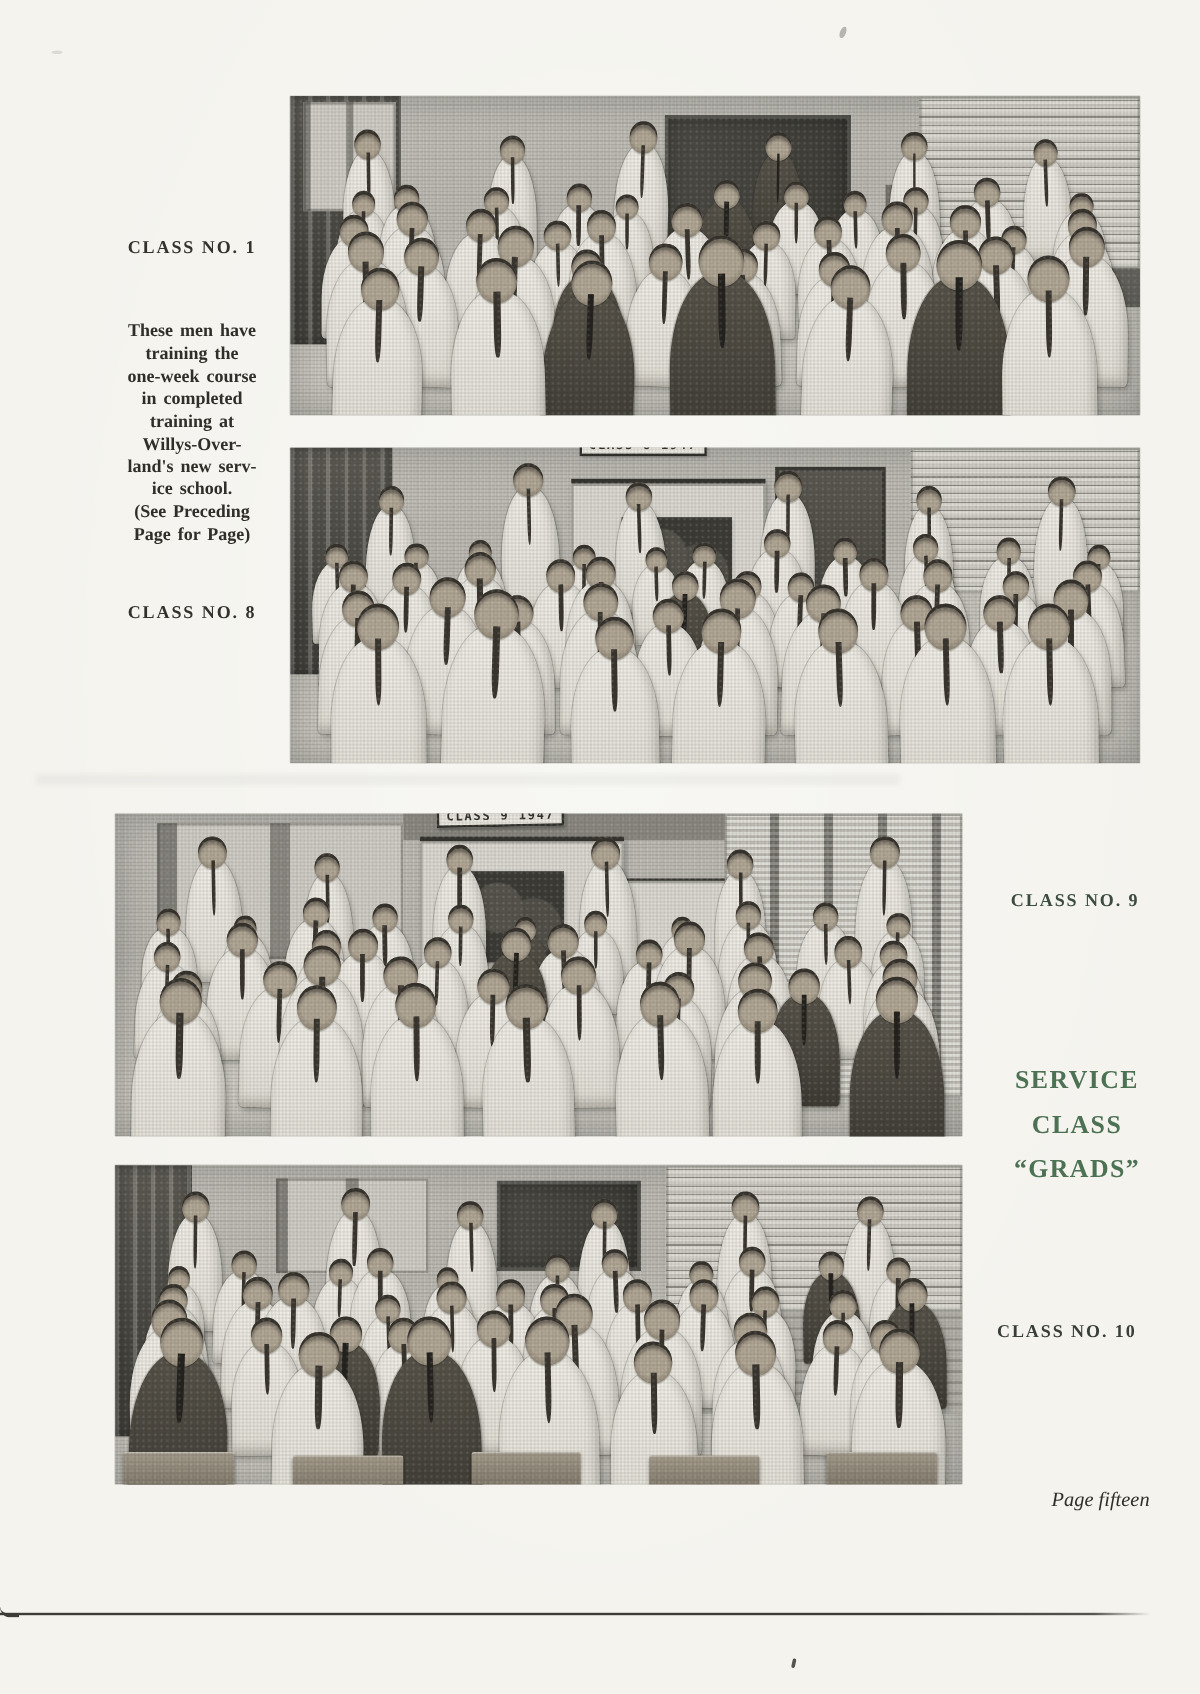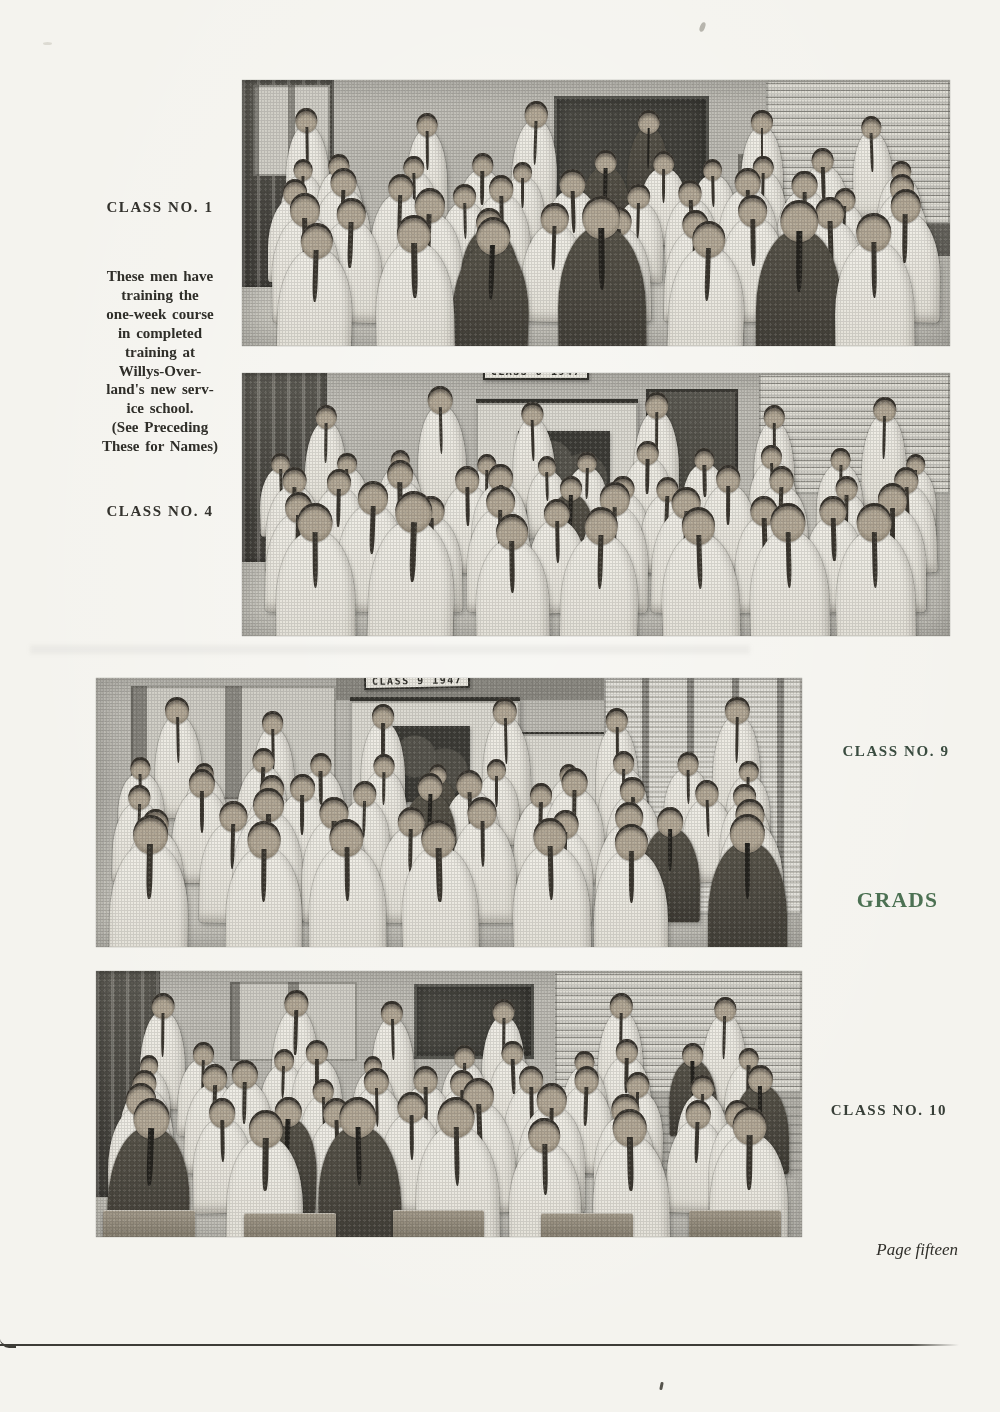--- a/index.html
+++ b/index.html
@@ -189,24 +189,24 @@
   <div class="intro">
     <div class="ln">These men have</div>
     <div class="ln">training the</div>
     <div class="ln">one-week course</div>
     <div class="ln">in completed</div>
     <div class="ln">training at</div>
     <div class="ln">Willys-Over-</div>
     <div class="ln">land's new serv-</div>
     <div class="ln">ice school.</div>
     <div class="ln">(See Preceding</div>
-    <div class="ln">These for Names)</div>
+    <div class="ln">Page for Page)</div>
   </div>
 
-  <div class="class-label" style="left:70px;top:503px;width:180px;">CLASS NO. 4</div>
+  <div class="class-label" style="left:70px;top:503px;width:180px;">CLASS NO. 8</div>
 
   <div class="photo" id="photo-c7">
     <div class="prop equipment" style="left:0;top:0;width:13%;height:78%;"></div>
     <div class="prop posterwall" style="left:1.5%;top:2%;width:11%;height:34%;"></div>
     <div class="prop chalkboard" style="left:44%;top:6%;width:22%;height:40%;"></div>
     <div class="prop darkwall" style="left:70%;top:28%;width:30%;height:38%;"></div>
     <div class="prop blinds" style="left:74%;top:0;width:26%;height:54%;"></div>
     <div class="ph-people">
         <div class="person" style="left: 43.7px; bottom: 127.7px; width: 42.6px; height: 92.6px; z-index: 14; transform: rotate(-0.8deg);">
           <span class="p-head" style="width: 22.2px; height: 24.8px; left: 10.2px; top: -17.7px;"></span>
@@ -588,21 +588,23 @@
           <span class="p-head" style="width: 34.8px; height: 39px; left: 22.2px; top: -27.9px;"></span>
           <span class="p-tie" style="height: 55.6px;"></span>
         </div>
       </div>
     <div class="grain"></div>
   </div>
 
   <div class="class-label" style="left:806px;top:743px;width:180px;color:#3a4c40;">CLASS NO. 9</div>
 
   <div class="grads">
-    <div>GRADS</div>
+    <div>SERVICE</div>
+    <div>CLASS</div>
+    <div>“GRADS”</div>
   </div>
 
   <div class="class-label" style="left:799px;top:1102px;width:180px;color:#383f38;">CLASS NO. 10</div>
 
   <div class="photo" id="photo-c9">
     <div class="prop darkband" style="left:34%;top:0;width:38%;height:8%;"></div>
     <div class="prop posterwall" style="left:5%;top:3%;width:29%;height:42%;"></div>
     <div class="prop screenboard" style="left:36%;top:7%;width:24%;height:42%;"></div>
     <div class="prop engineblock" style="left:41%;top:18%;width:12%;height:28%;"></div>
     <div class="prop screenboard" style="left:59%;top:20%;width:17%;height:32%;border-top-width:2px;"></div>

